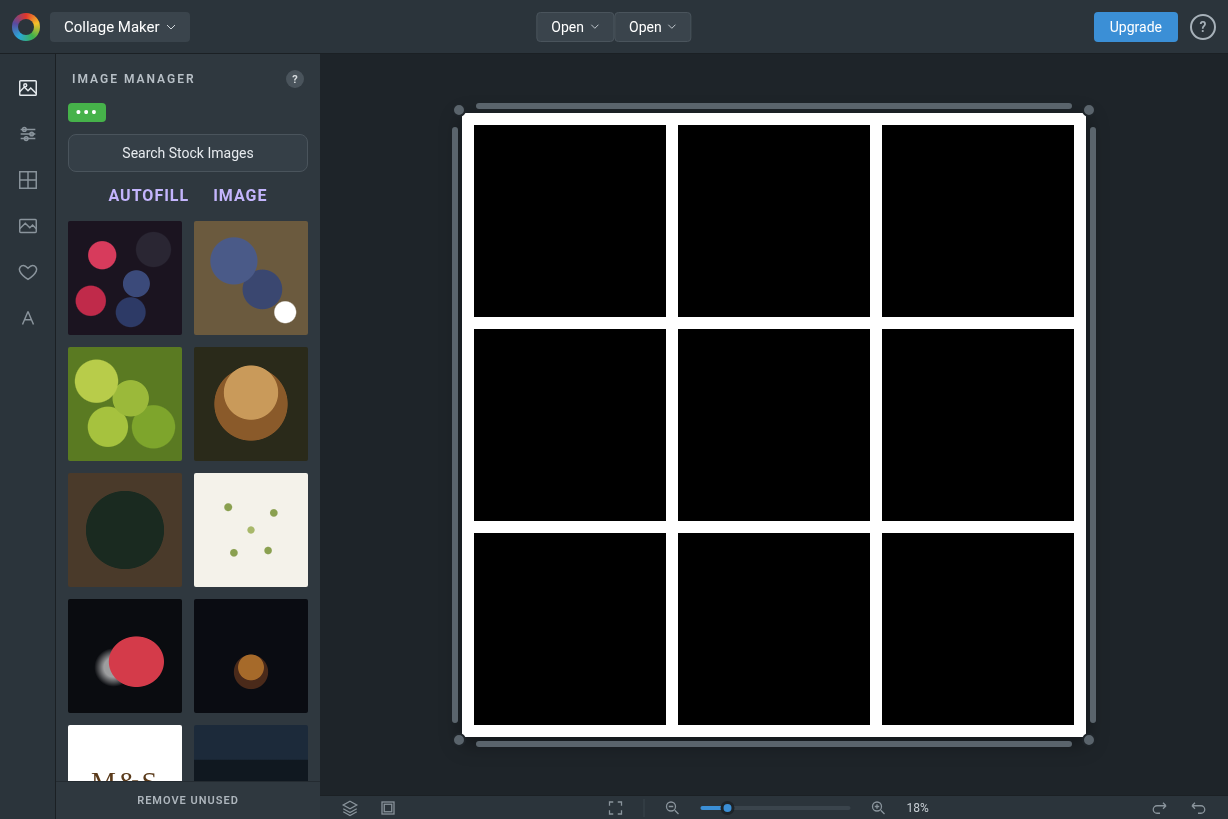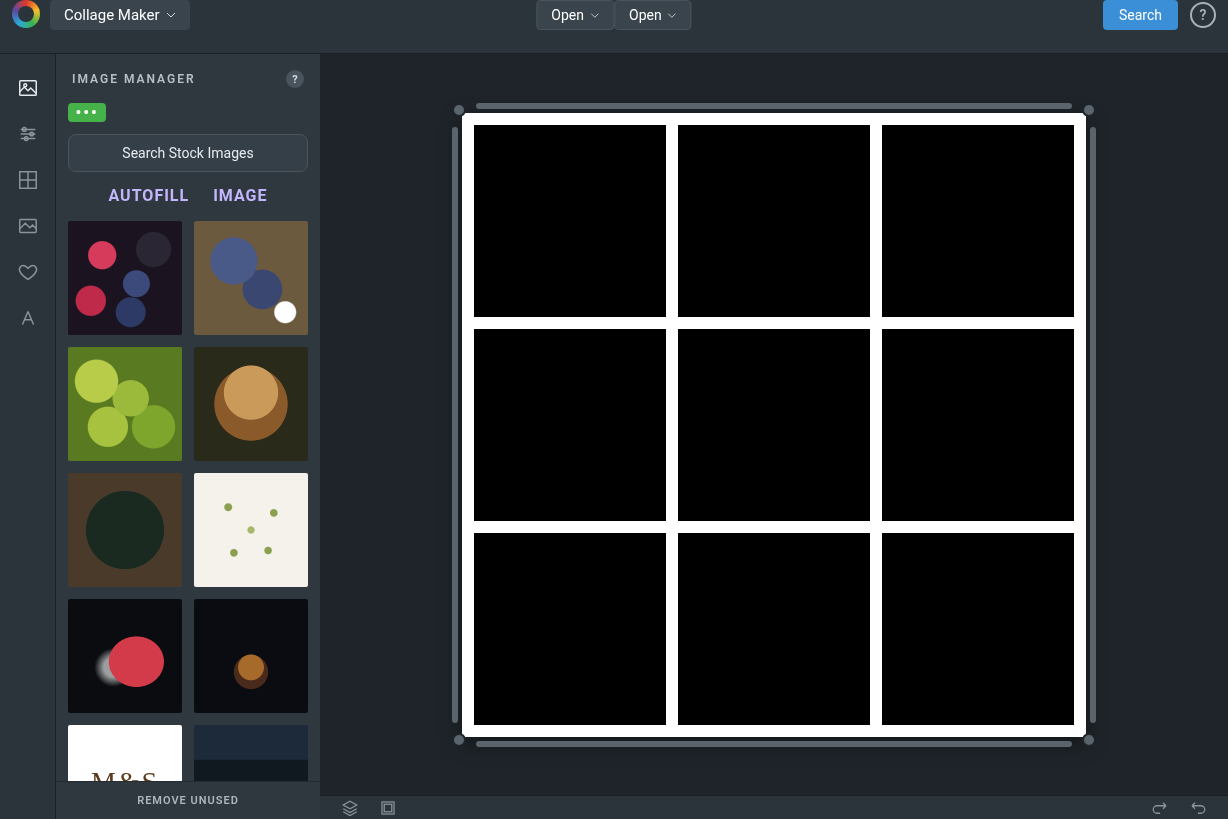--- a/index.html
+++ b/index.html
@@ -12,21 +12,21 @@
     overflow: hidden;
     display: flex;
     flex-direction: column;
   }
 
   
   .topbar {
     height: 54px;
     background: #2b343b;
     display: flex;
-    align-items: flex-start;
+    align-items: center;
     padding: 0 12px;
     gap: 10px;
     border-bottom: 1px solid #1b2024;
   }
   .logo {
     width: 28px; height: 28px; border-radius: 50%;
     background: conic-gradient(from 0deg,#e1362c,#f5c02a,#3db24b,#2aa8d8,#5a4aa0,#e1362c);
     position: relative;
   }
   .logo::after{
@@ -193,21 +193,21 @@
     </div>
     <div class="top-btn">
       <span>Open</span>
       <svg viewBox="0 0 10 10">
           <path d="M1 3l4 4 4-4" stroke="#cfd6db" fill="none"></path>
         </svg>
     </div>
   </div>
   <div class="top-right">
     <div class="upgrade-btn">
-      <span>Search</span>
+      <span>Upgrade</span>
     </div>
     <div class="help-circ">?</div>
   </div>
 </div>
 
 <div class="main-row">
 
   <div class="rail">
     <div class="rail-item active">
       <svg viewBox="0 0 24 24">
@@ -318,20 +318,47 @@
               <path d="M12 3l9 5-9 5-9-5 9-5zM3 13l9 5 9-5M3 17l9 5 9-5"></path>
             </svg>
         </div>
         <div class="bb-item">
           <svg viewBox="0 0 24 24">
               <rect x="4" y="4" width="16" height="16"></rect>
               <rect x="7" y="7" width="10" height="10"></rect>
             </svg>
         </div>
       </div>
+      <div class="bb-group center">
+        <div class="bb-item">
+          <svg viewBox="0 0 24 24">
+              <path d="M4 9V4h5M20 9V4h-5M4 15v5h5M20 15v5h-5"></path>
+            </svg>
+        </div>
+        <div class="bb-sep"></div>
+        <div class="bb-item">
+          <svg viewBox="0 0 24 24">
+              <circle cx="10" cy="10" r="6"></circle>
+              <path d="M7 10h6M20 20l-5-5"></path>
+            </svg>
+        </div>
+        <div class="slider">
+          <div class="slider-track">
+            <div class="slider-fill"></div>
+            <div class="slider-knob"></div>
+          </div>
+        </div>
+        <div class="bb-item">
+          <svg viewBox="0 0 24 24">
+              <circle cx="10" cy="10" r="6"></circle>
+              <path d="M10 7v6M7 10h6M20 20l-5-5"></path>
+            </svg>
+        </div>
+        <span class="zoom-label">18%</span>
+      </div>
       <div class="bb-group right">
         <div class="bb-item">
           <svg viewBox="0 0 24 24">
               <path d="M20 9H8a5 5 0 000 10h4M20 9l-4-4M20 9l-4 4"></path>
             </svg>
         </div>
         <div class="bb-item">
           <svg viewBox="0 0 24 24">
               <path d="M4 9h12a5 5 0 010 10h-4M4 9l4-4M4 9l4 4"></path>
             </svg>

